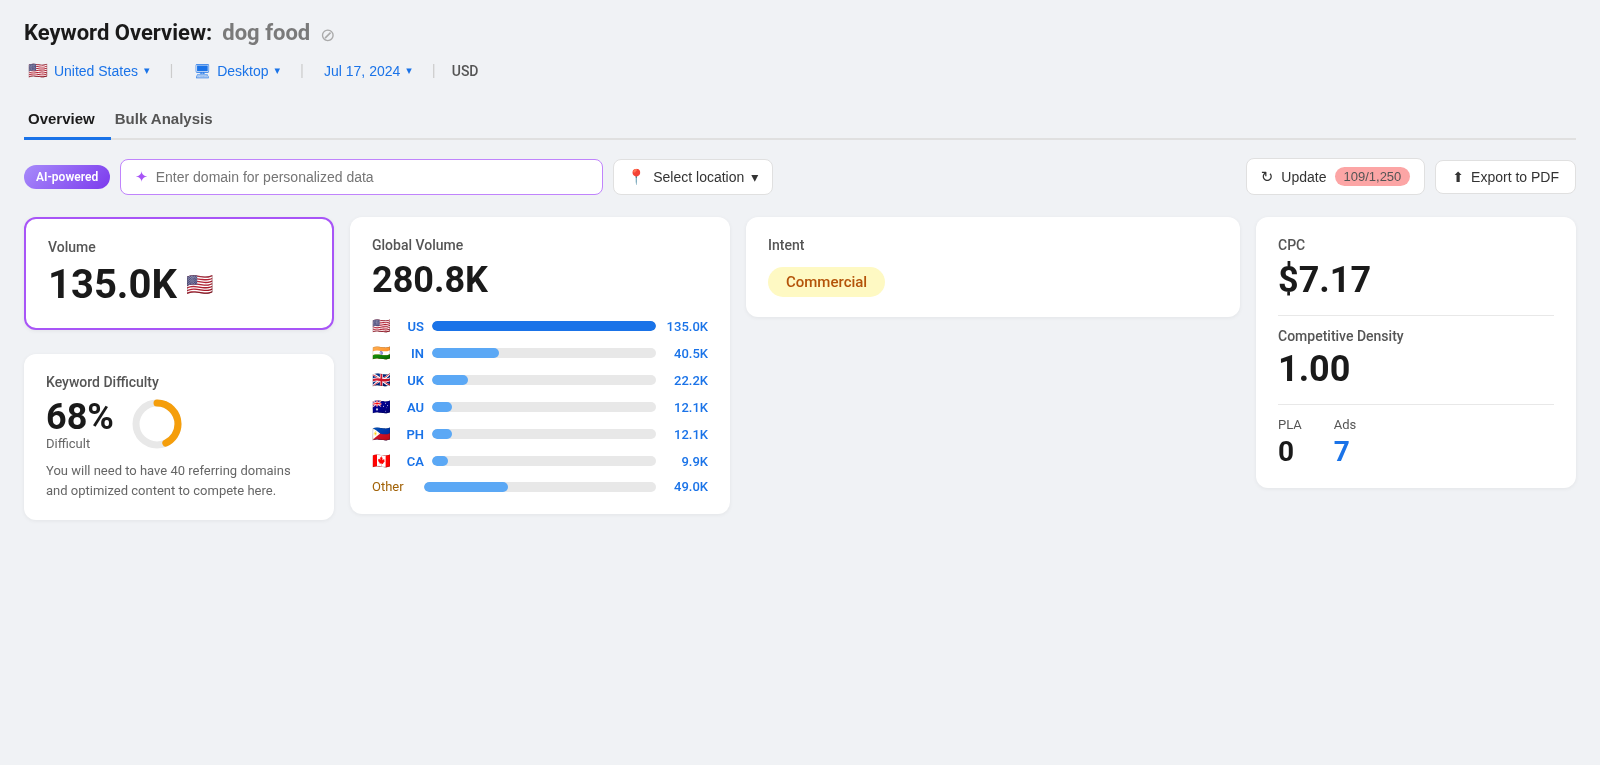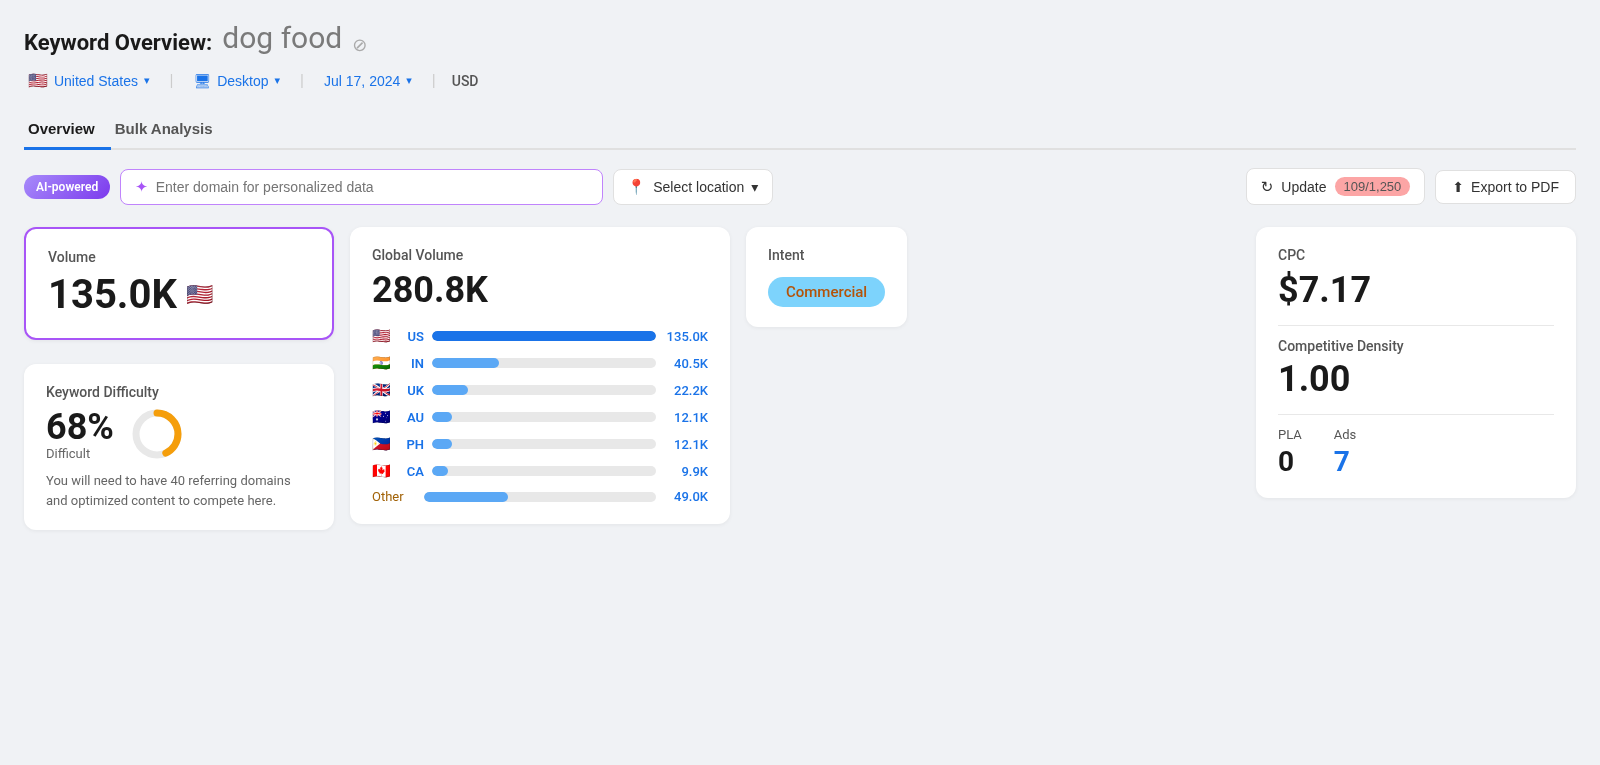--- a/index.html
+++ b/index.html
@@ -16,22 +16,22 @@
       align-items: flex-end;
       gap: 10px;
       margin-bottom: 14px;
     }
     .page-title-kw {
       font-size: 22px;
       font-weight: 700;
       color: #1a1a1a;
     }
     .page-title-query {
-      font-size: 30px;
-      font-weight: 400;
+      font-size: 22px;
+      font-weight: 700;
       color: #7a7a7a;
     }
     .verified-icon {
       color: #aaa;
       font-size: 18px;
     }
 
     
     .filters-row {
       display: flex;
@@ -290,27 +290,27 @@
     }
     .other-label {
       font-size: 13px;
       color: #555;
       width: 44px;
     }
 
     
     .col-middle {
       display: flex;
-      flex-direction: row;
+      flex-direction: column;
     }
 
     
     .intent-badge {
       display: inline-block;
-      background: #7dd3fc;
+      background: #fef9c3;
       color: #b45309;
       border-radius: 20px;
       padding: 6px 18px;
       font-size: 15px;
       font-weight: 500;
       margin-top: 8px;
     }
 
     
     .trend-bars {

